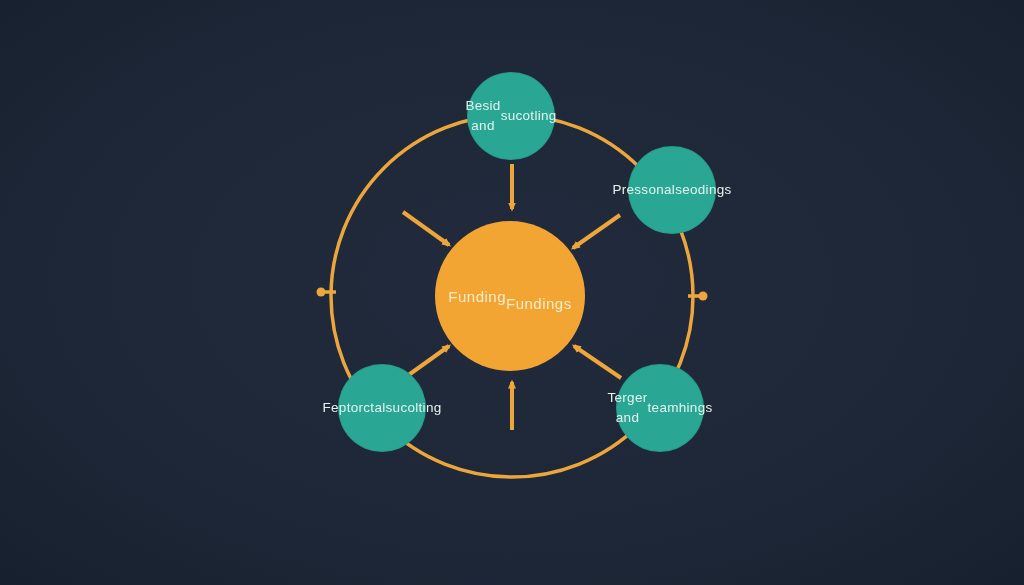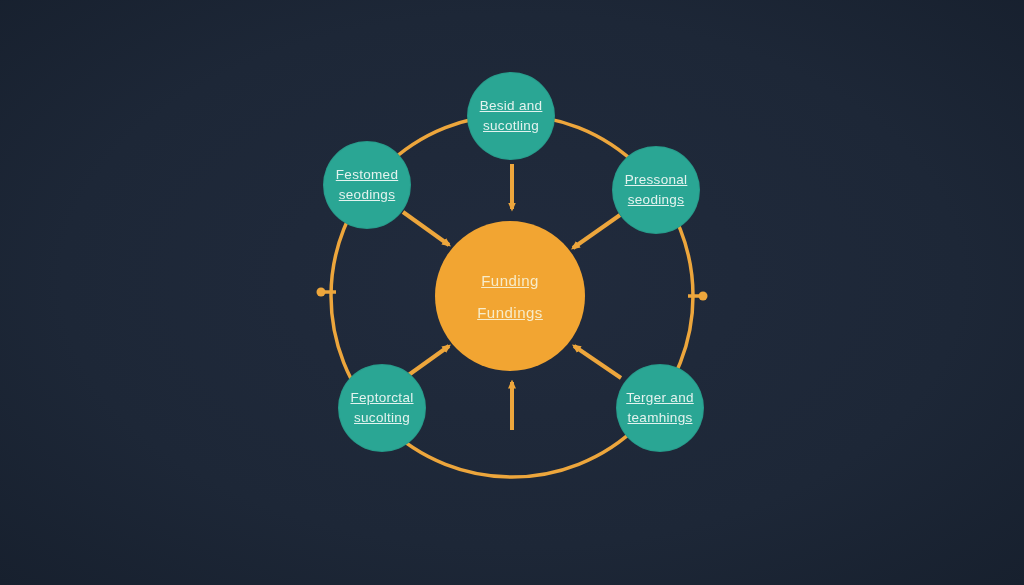--- a/index.html
+++ b/index.html
@@ -16,25 +16,24 @@
     background: radial-gradient(ellipse at 50% 48%, var(--bg-mid) 0%, var(--bg) 62%, var(--bg-dark) 100%);
   }
   .stage svg {
     position: absolute;
     inset: 0;
   }
   .node {
     position: absolute;
     border-radius: 50%;
     display: flex;
-    flex-direction: column;
+    flex-direction: row;
     align-items: center;
     justify-content: center;
-    text-align: left;
-    text-decoration: underline;
+    text-align: center;
   }
   .node.teal {
     width: 88px;
     height: 88px;
     background: var(--teal);
     color: var(--node-text);
     font-size: 13.5px;
     line-height: 1.5;
     letter-spacing: 0.3px;
     box-shadow: 0 0 0 1px rgba(0,0,0,0.06) inset;
@@ -46,21 +45,21 @@
     color: var(--hub-text);
     font-size: 15px;
     letter-spacing: 0.5px;
   }
   .node.hub .line + .line {
     margin-top: 15px;
   }
   
   .pos-top          { left: 467px; top: 72px; }
   .pos-top-left     { left: 323px; top: 141px; }
-  .pos-top-right    { left: 612px; top: 146px; }
+  .pos-top-right    { left: 628px; top: 146px; }
   .pos-bottom-left  { left: 338px; top: 364px; }
   .pos-bottom-right { left: 616px; top: 364px; }
   .pos-bottom       { left: 467px; top: 439px; }
   .pos-hub          { left: 435px; top: 221px; }
 </style>
 </head>
 <body>
 
 <div class="stage" style="--bg: #1d2737; --bg-mid: #212b3d; --bg-dark: #17202e; --teal: #2aa694; --orange: #f2a532; --node-text: #e4f3ef; --hub-text: #f7ecca;">
 
@@ -93,24 +92,20 @@
   <div class="node hub pos-hub">
     <div class="line">Funding</div>
     <div class="line">Fundings</div>
   </div>
 
   <div class="node teal pos-top">
     <div>Besid and</div>
     <div>sucotling</div>
   </div>
 
-  <div class="node teal pos-top-left">
-    <div>Festomed</div>
-    <div>seodings</div>
-  </div>
 
   <div class="node teal pos-top-right">
     <div>Pressonal</div>
     <div>seodings</div>
   </div>
 
   <div class="node teal pos-bottom-left">
     <div>Feptorctal</div>
     <div>sucolting</div>
   </div>

